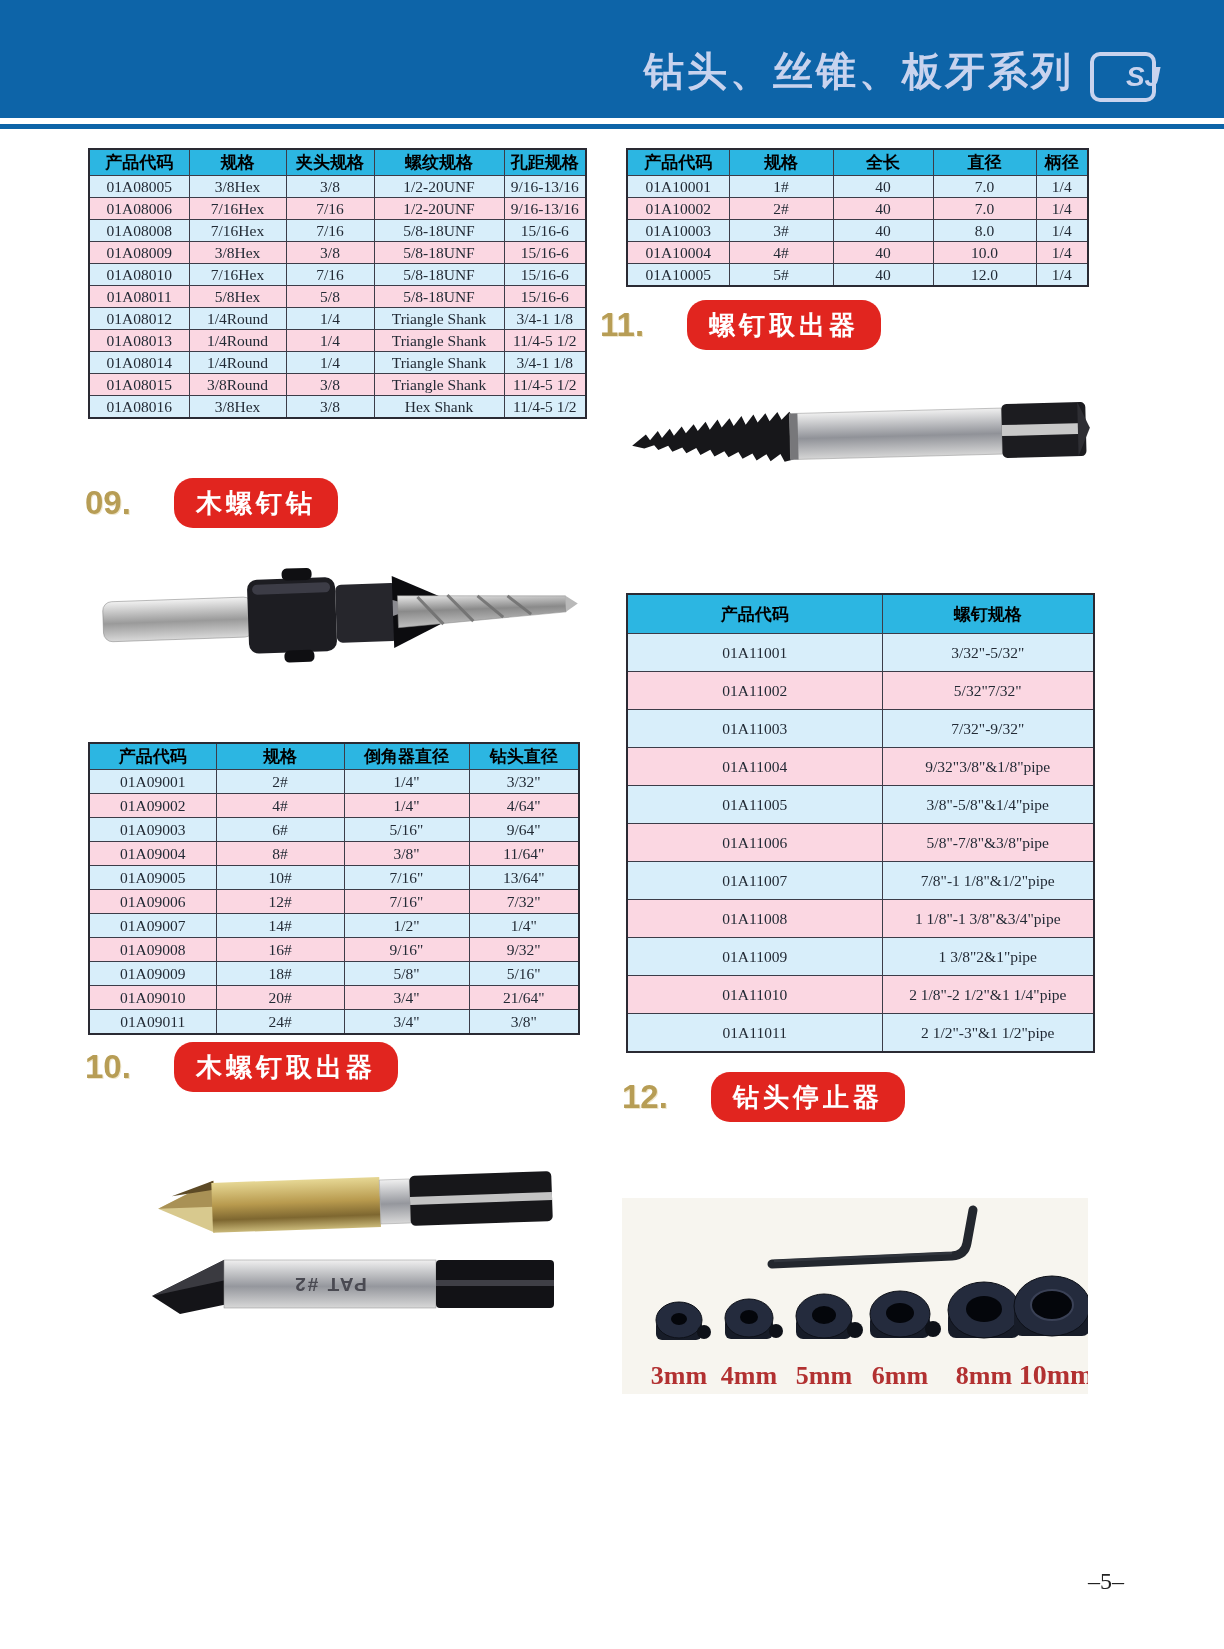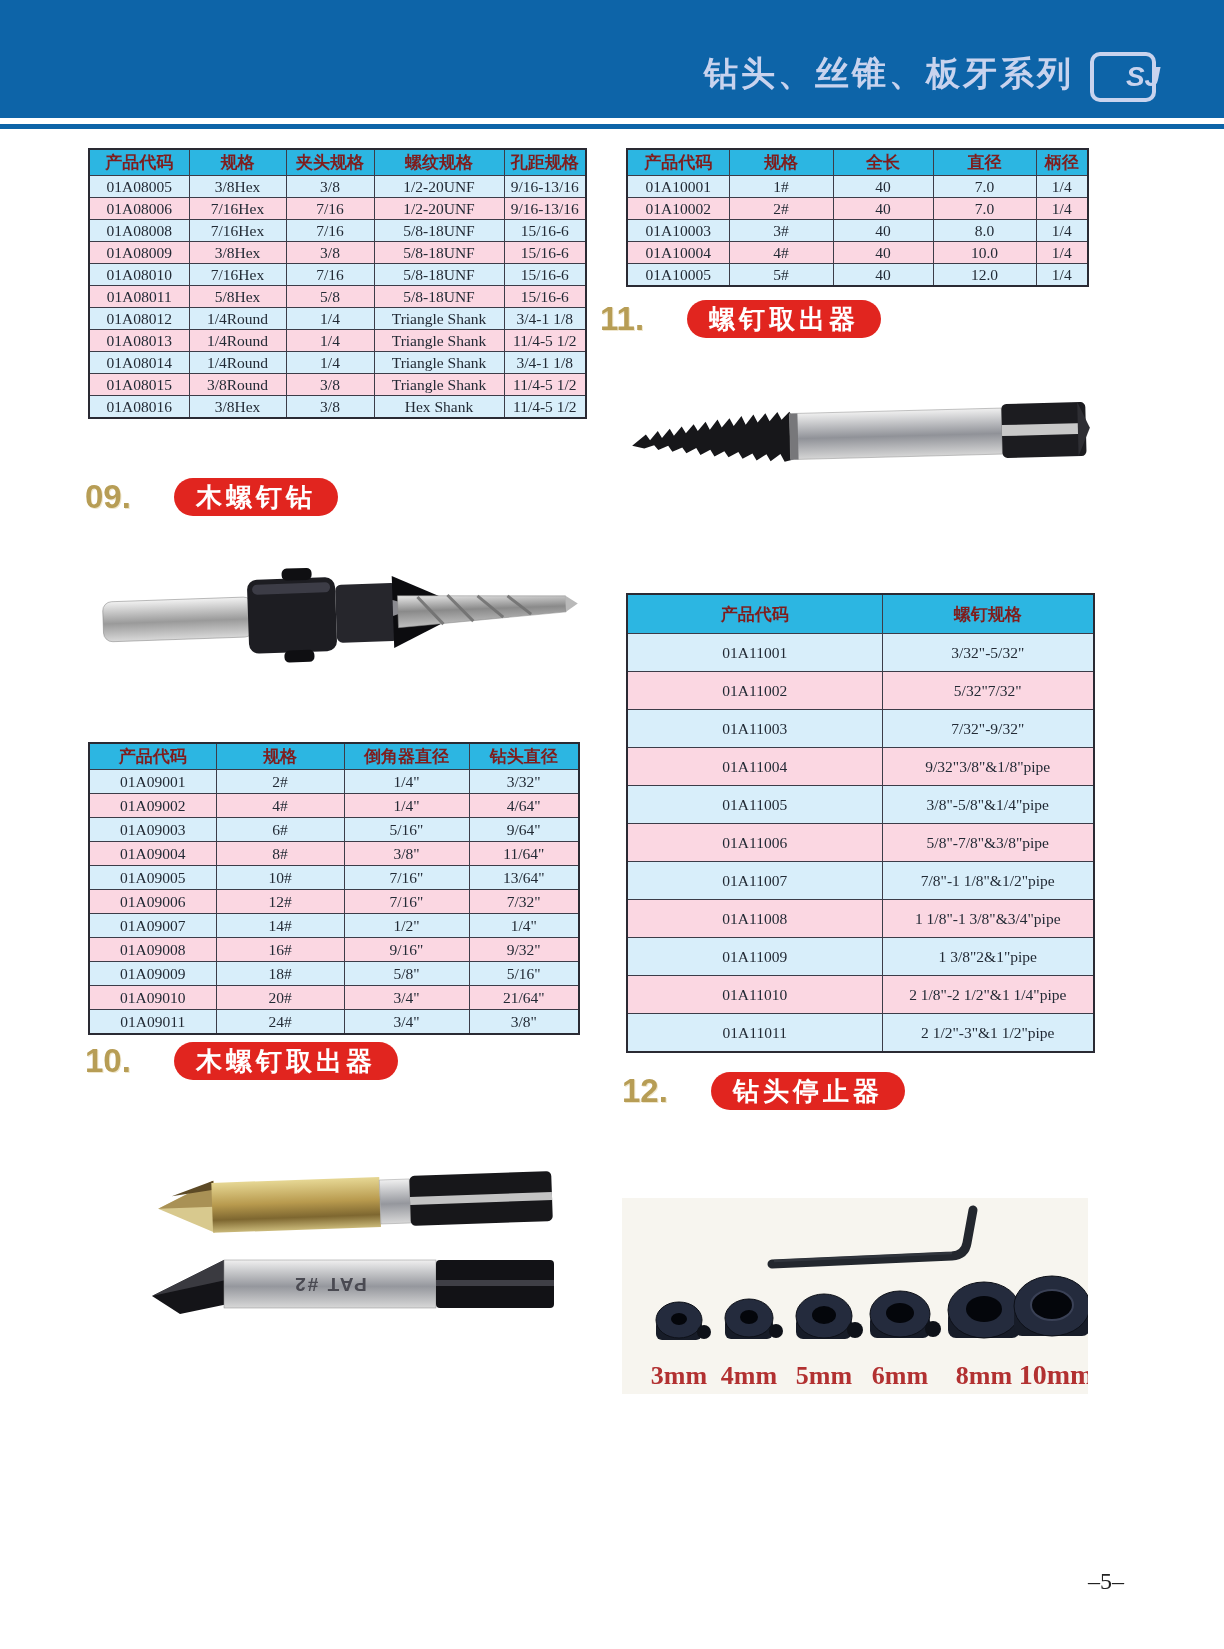--- a/index.html
+++ b/index.html
@@ -2,51 +2,51 @@
 <html style="--header-blue: #0d64a8; --header-text: #c8d3ee; --table-header-bg: #2cb6e2; --row-blue: #d8eefa; --row-pink: #fbd7e2; --badge-red: #e1251f; --section-number-gold: #b79d55; --size-label-red: #b23131;"><head>
 <meta charset="utf-8">
 <style>
   html,body{margin:0;padding:0;background:#fff;}
   body{width:1224px;height:1649px;overflow:hidden;position:relative;
        font-family:"Liberation Serif", serif;color:#222a35;}
 
   
   .header{position:absolute;left:0;top:0;width:1224px;height:118px;
           background:var(--header-blue,#0d64a8);}
-  .header-title{position:absolute;right:150px;top:51px;font-size:34px;font-weight:bold;
+  .header-title{position:absolute;right:150px;top:44px;font-size:40px;font-weight:bold;
           letter-spacing:3px;color:var(--header-text,#c8d3ee);
           font-family:"Liberation Sans", sans-serif;text-align:center;}
   .logo{position:absolute;right:68px;top:52px;width:58px;height:42px;
         border:4px solid var(--header-text,#c8d3ee);border-radius:10px;
         display:flex;align-items:center;justify-content:center;}
   .logo span{font-family:"Liberation Sans", sans-serif;font-weight:bold;font-style:italic;
         font-size:28px;color:var(--header-text,#c8d3ee);margin-left:40px;}
   .divider{position:absolute;left:0;top:124px;width:1224px;height:5px;
         background:var(--header-blue,#0d64a8);}
 
   
   table.tbl{position:absolute;border-collapse:collapse;table-layout:fixed;
         border:2px solid #2a2a33;background:#fff;}
   table.tbl th{background:var(--table-header-bg,#2cb6e2);
         font-family:"Liberation Sans", sans-serif;font-size:17px;font-weight:600;
-        color:#7f1d1d;border:1px solid #3c3c48;height:25px;padding:0 2px;}
+        color:#000000;border:1px solid #3c3c48;height:25px;padding:0 2px;}
   table.tbl td{border:1px solid #3c3c48;text-align:center;font-size:15.5px;
         height:21px;padding:0 2px;white-space:nowrap;overflow:hidden;color:#222a35;}
   table.tbl tbody tr:nth-child(odd) td{background:var(--row-blue,#d8eefa);}
   table.tbl tbody tr:nth-child(even) td{background:var(--row-pink,#fbd7e2);}
   table.t09 td{height:23px;margin-top:47px;}
   table.t11 th{height:38px;}
   table.t11 td{height:37px;}
 
   
   .badge{position:absolute;display:flex;align-items:center;gap:36px;}
   .badge-num{font-family:"Liberation Sans", sans-serif;font-weight:bold;font-size:33px;
         color:var(--section-number-gold,#b79d55);margin-right:7px;
         text-shadow:1px 1px 0 #efe6cc;}
-  .badge-pill{display:inline-flex;align-items:center;height:38px;padding:0 22px;
+  .badge-pill{display:inline-flex;align-items:center;height:38px;padding:6px 22px;
         background:var(--badge-red,#e1251f);color:#fff;border-radius:19px;
         font-family:"Liberation Sans", sans-serif;font-weight:bold;font-size:26px;
         letter-spacing:4px;}
 
   .photo{position:absolute;}
   .photo svg{display:block;}
   .photo-d-bg{fill:#f7f5ef;}
   .size-label{font-family:"Liberation Serif", serif;font-weight:bold;font-size:26px;
         fill:var(--size-label-red,#b23131);}
   .pat-text{font-family:"Liberation Sans", sans-serif;font-weight:bold;font-size:19px;

